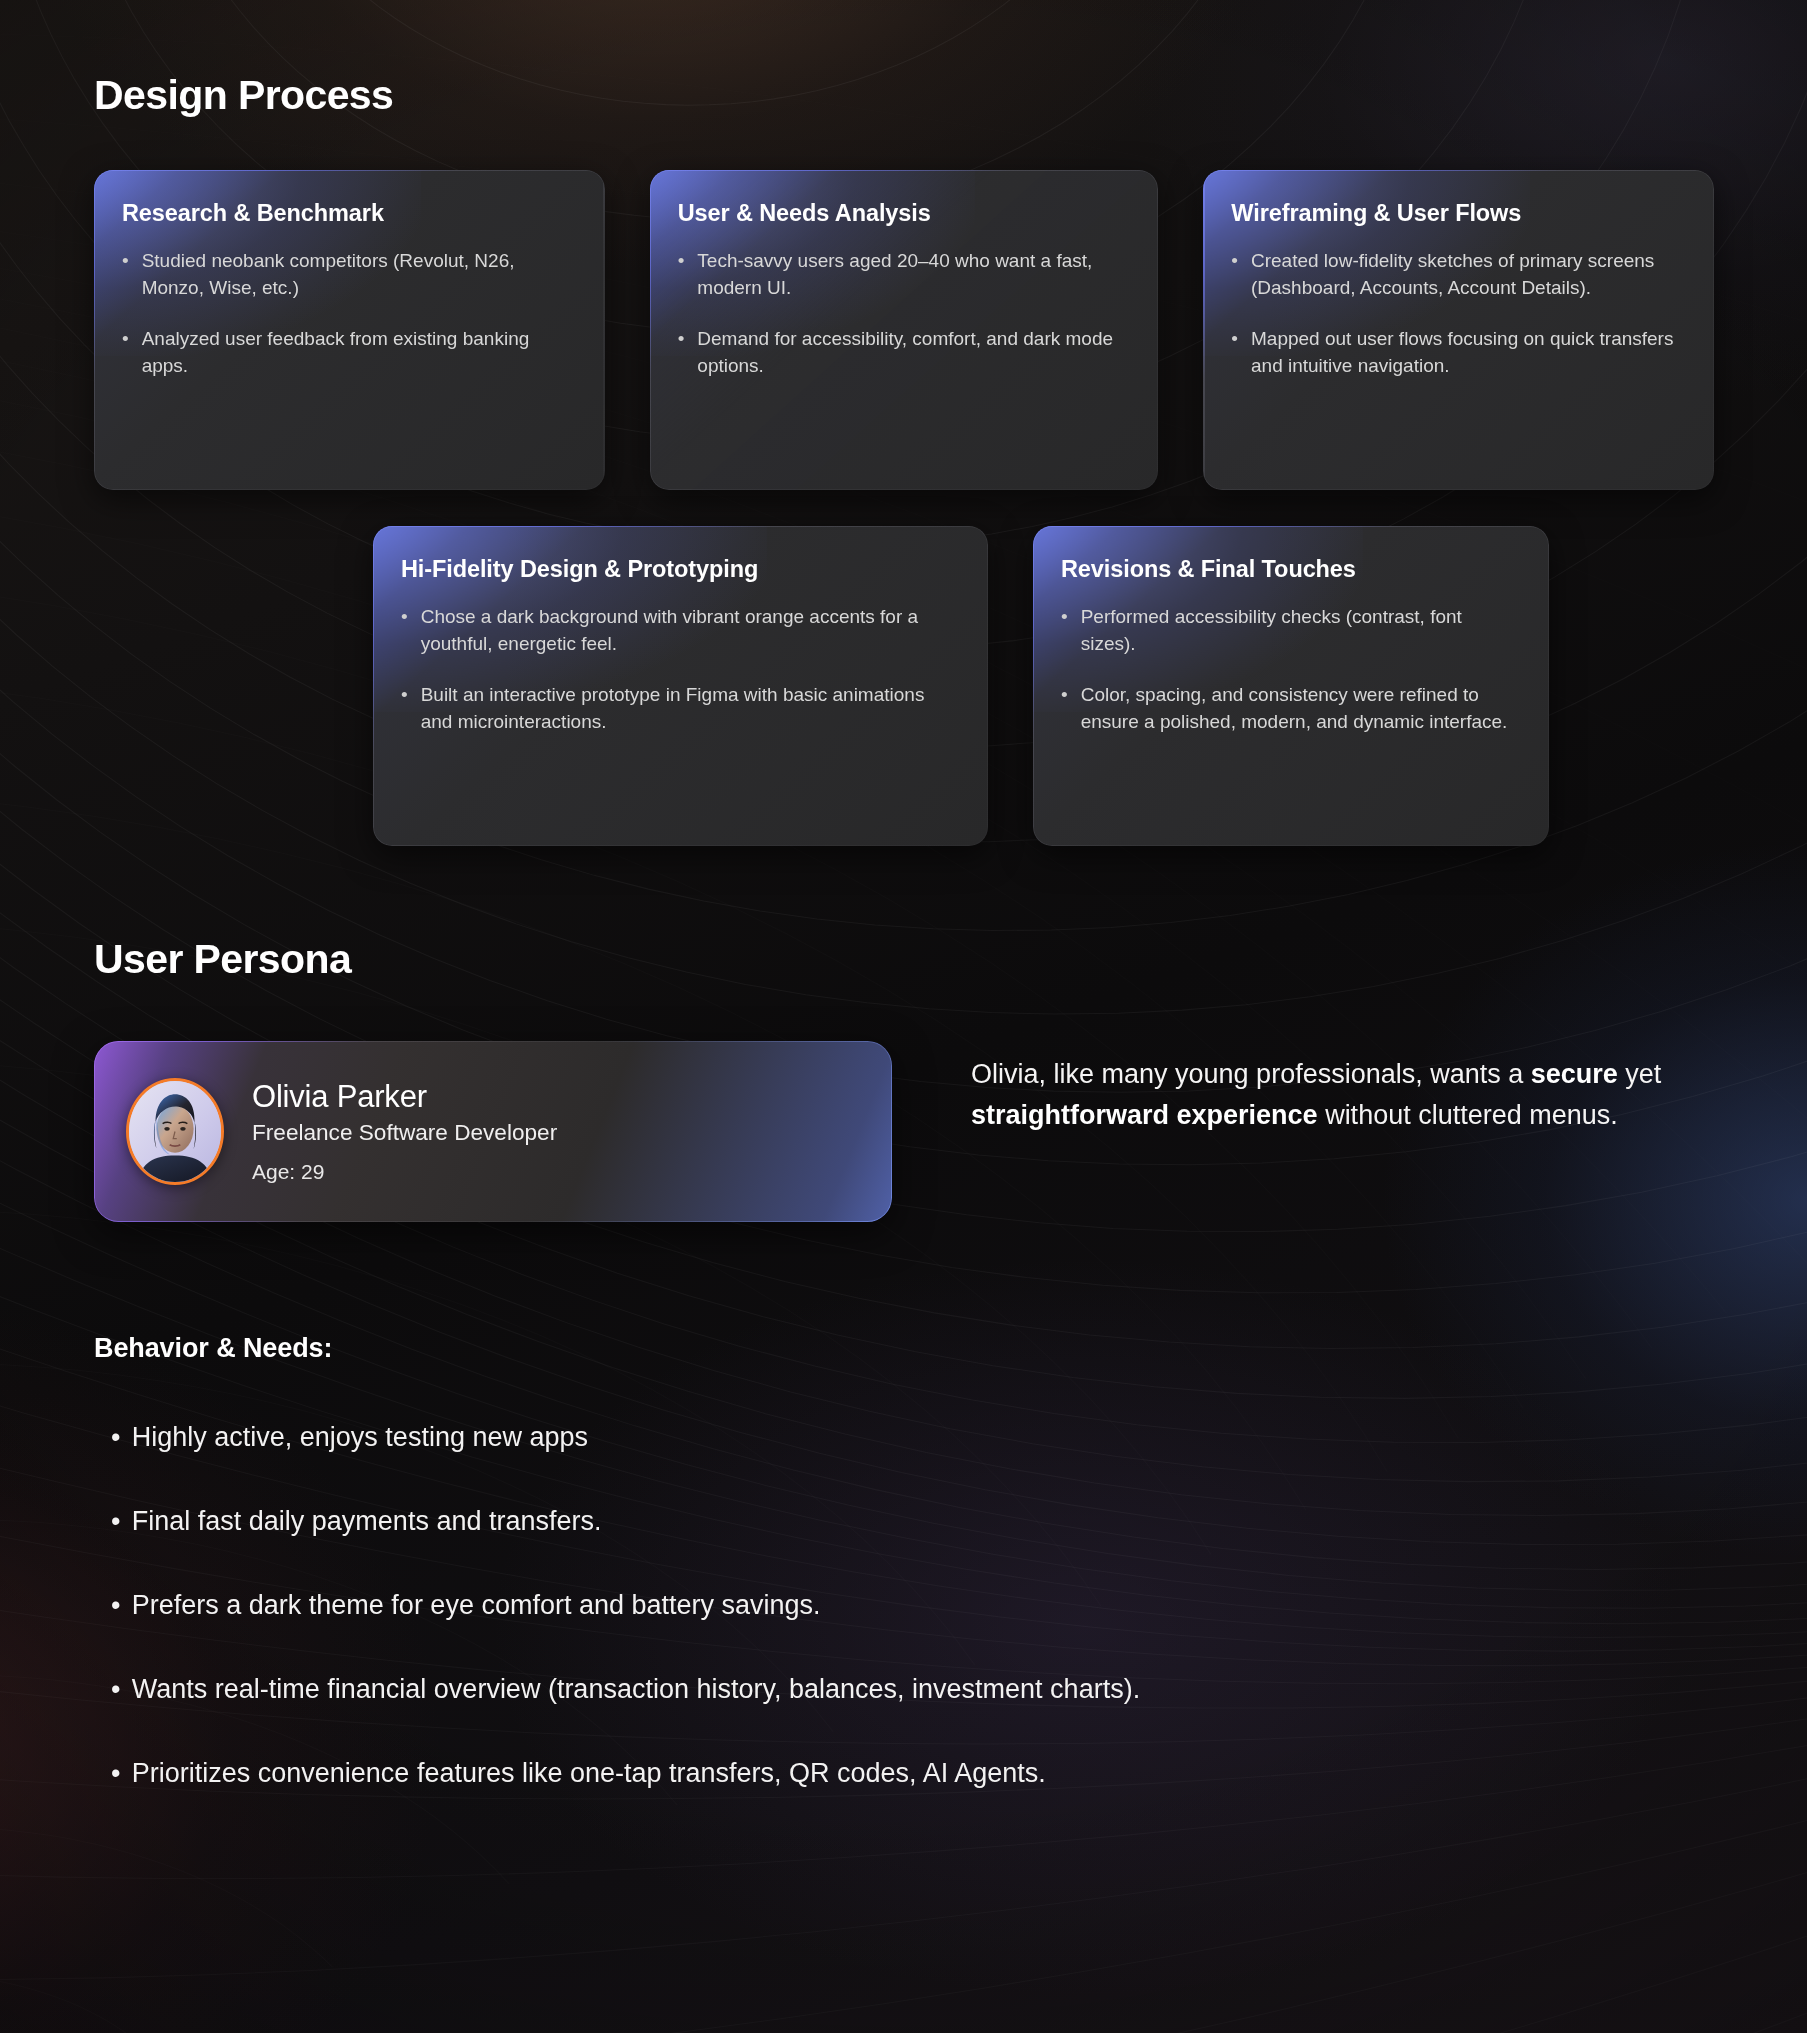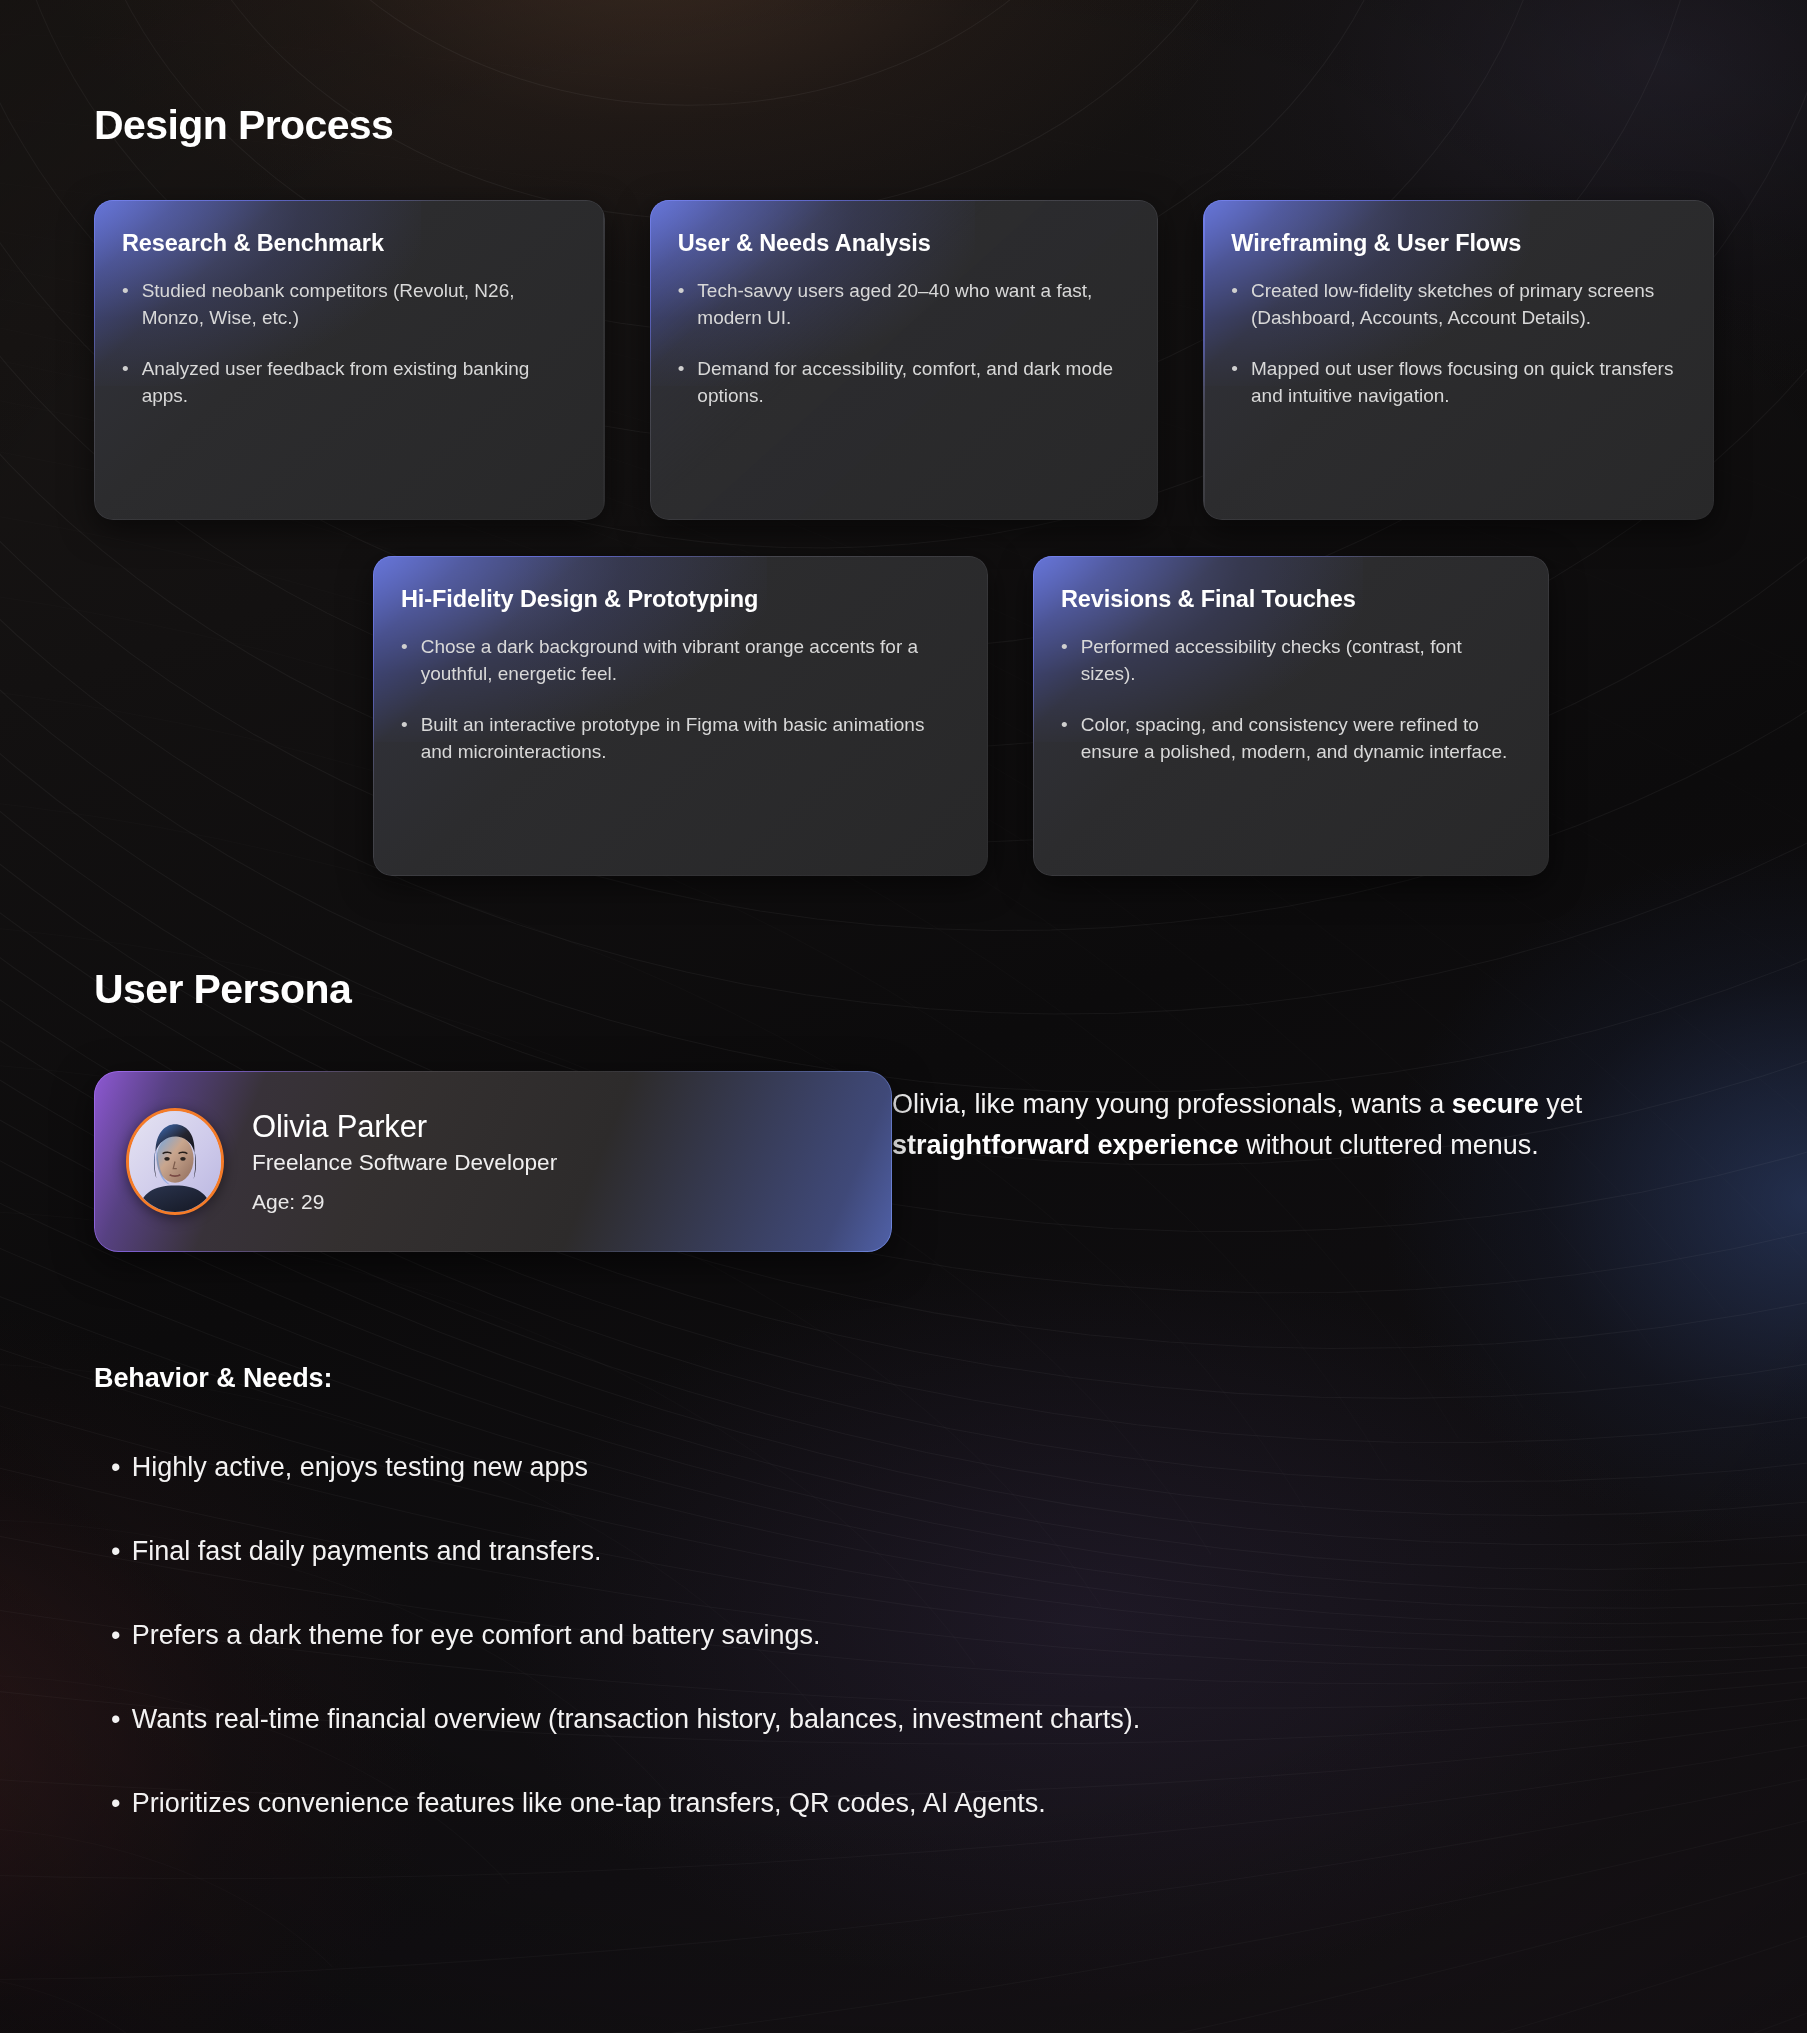--- a/index.html
+++ b/index.html
@@ -30,21 +30,21 @@
     background:radial-gradient(ellipse 120% 95% at 50% 45%, rgba(0,0,0,0) 45%, rgba(0,0,0,0.55) 100%);
   }
 
   
   #page { position:relative; z-index:2; padding:0 94px; }
 
   .section-title {
     font-size:41px; font-weight:700; letter-spacing:-0.6px;
     color:#ffffff;
   }
-  #design-title { padding-top:102px; }
+  #design-title { padding-top:72px; }
   .section-sub {
     margin-top:32px;
     font-size:25.4px; line-height:1.62; font-weight:300;
     color:#f2f1f0; max-width:1563px;
   }
 
   
   .card-row { display:flex; gap:45px;border-radius:25px; }
   #row1 { margin-top:51px; }
   #row2 { margin-top:36px; padding-left:279px; }
@@ -90,21 +90,21 @@
   #card-research   { width:518px; min-height:320px; }
   #card-needs      { width:516px; min-height:320px; }
   #card-wireframe  { width:518px; min-height:320px; }
   #card-hifi       { width:615px; min-height:320px; }
   #card-revisions  { width:516px; min-height:320px; }
 
   
   #persona-title { margin-top:90px; }
   #persona-area {
     margin-top:58px;
-    display:flex; align-items:flex-start; 
+    display:flex; align-items:flex-start; gap:79px;
   }
 
   #persona-card {
     position:relative;
     width:798px; height:181px;
     border-radius:24.5px;
     display:flex; align-items:center; gap:28px;
     padding:0 32px;
     overflow:hidden;
     background:

